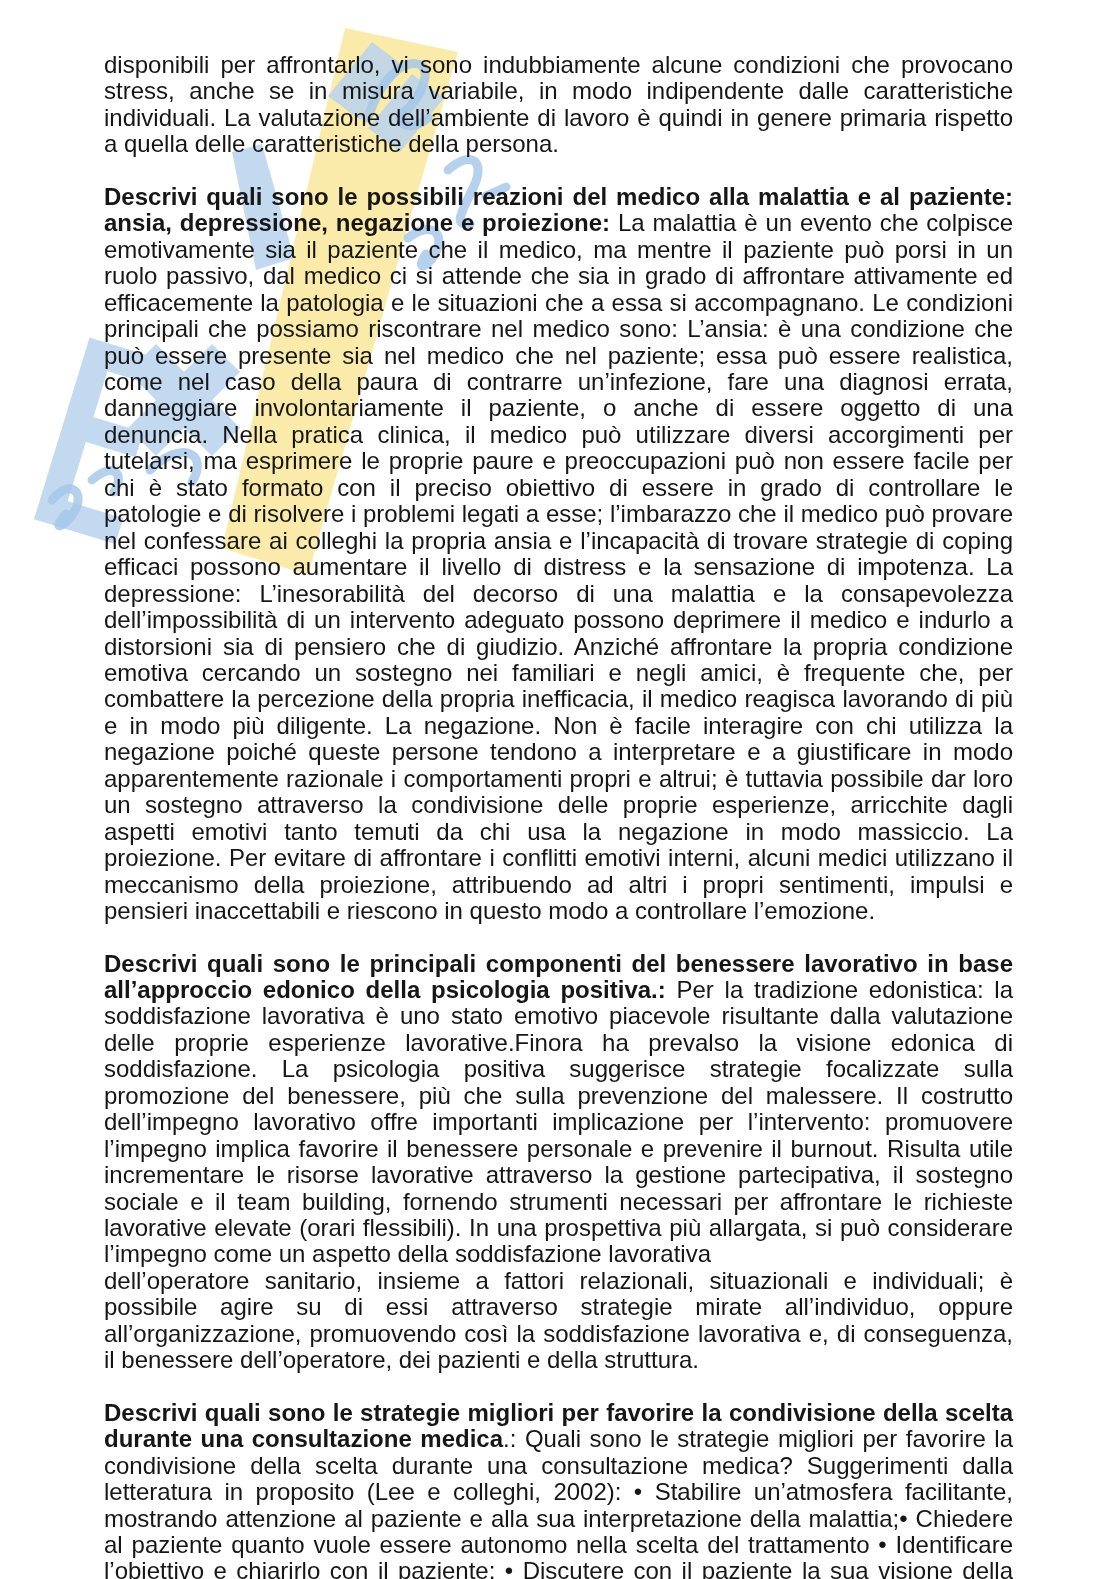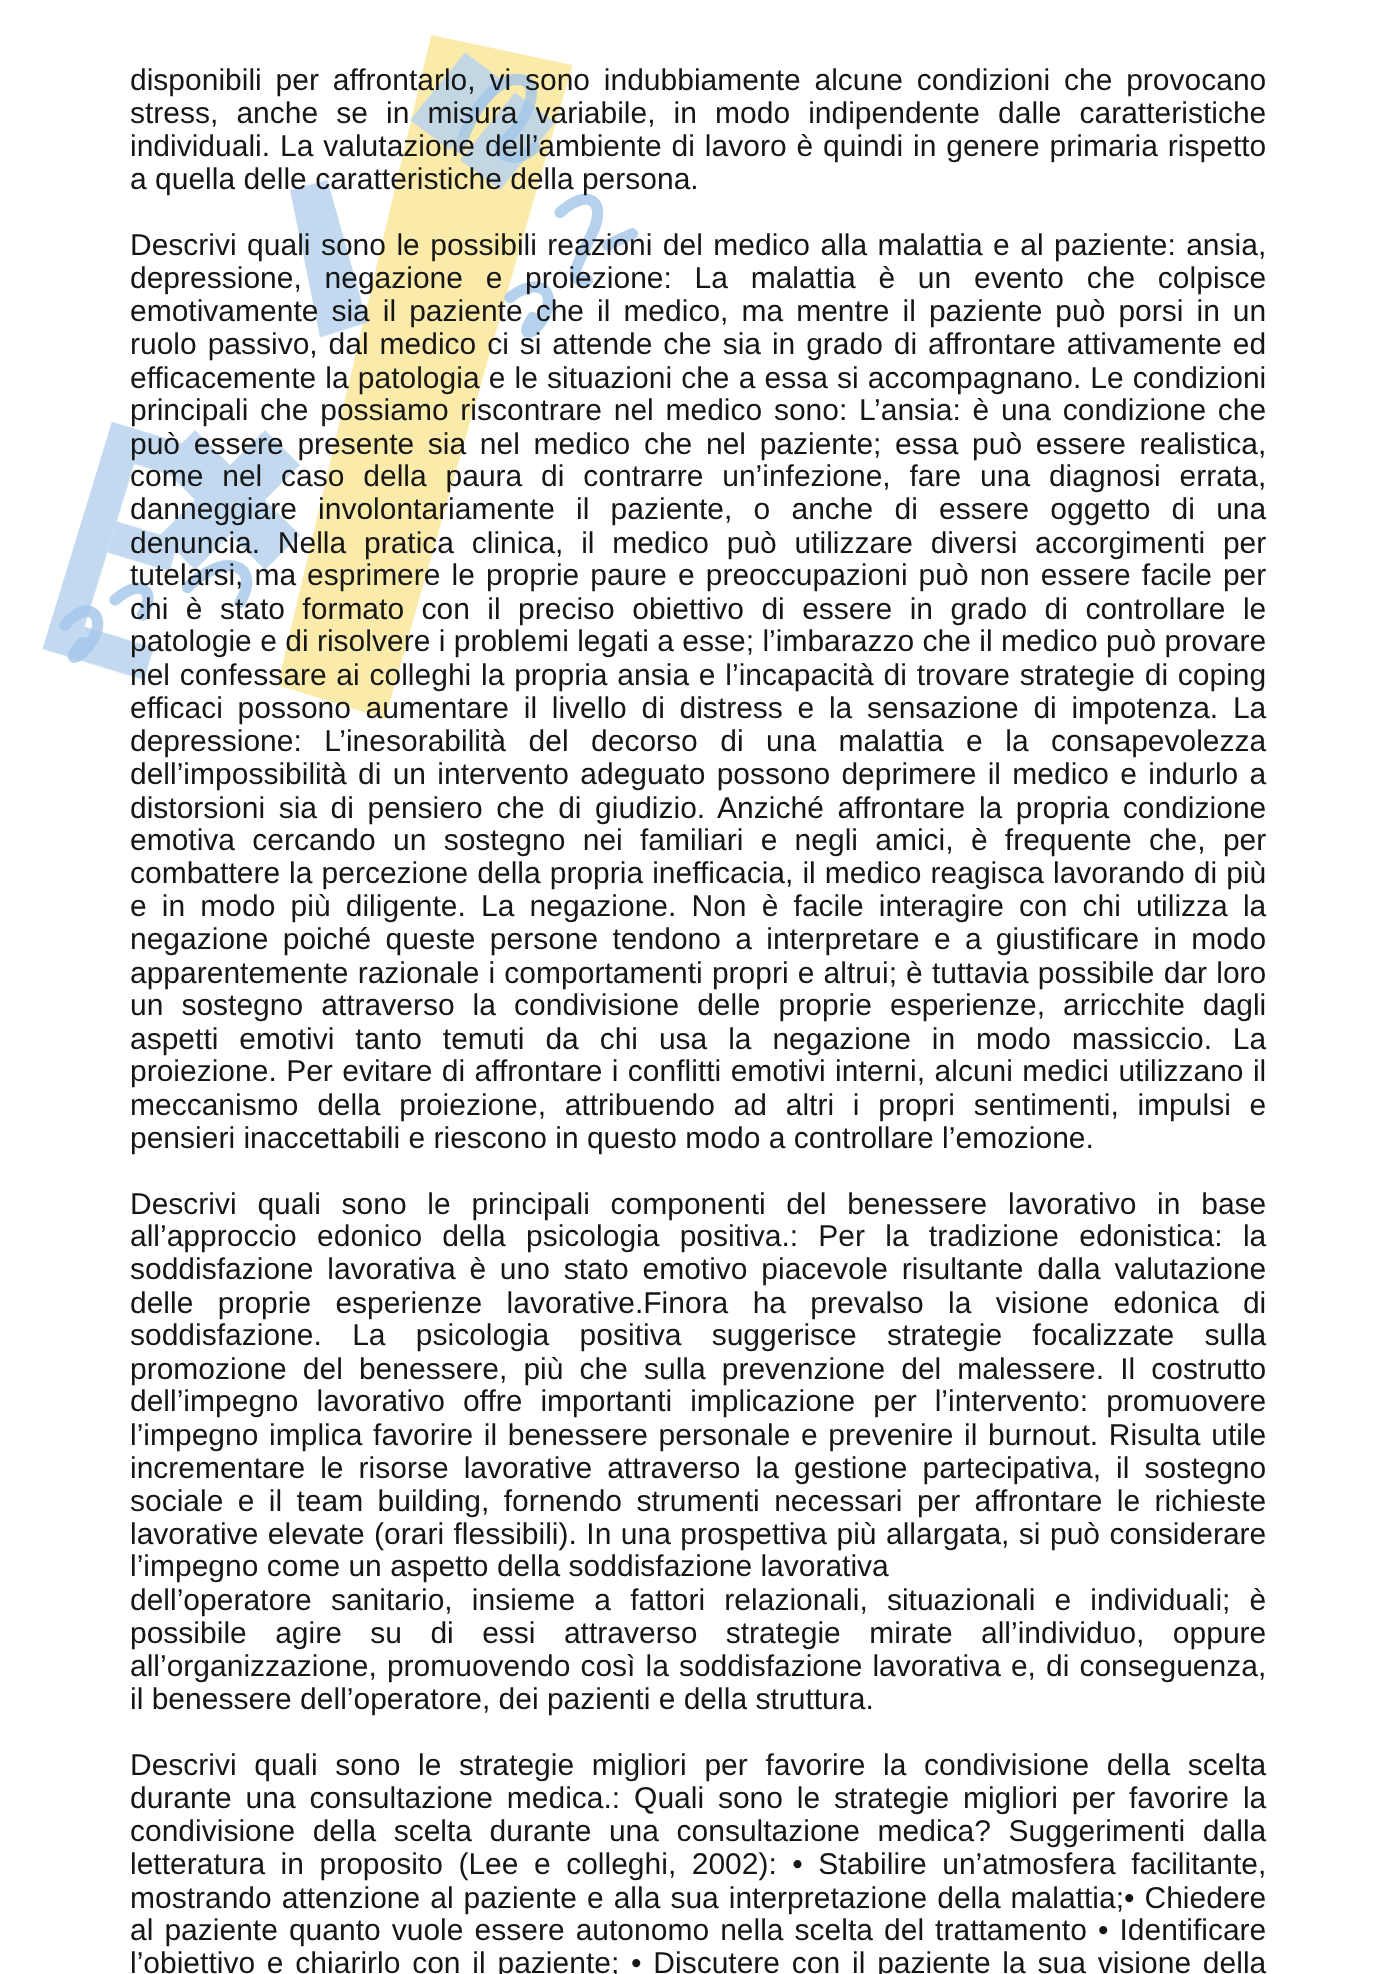--- a/index.html
+++ b/index.html
@@ -33,21 +33,21 @@
     z-index: 1;
     font-size: 24px;
     line-height: 26.45px;
     color: var(--text-color, #161616);
     text-align: justify;
   }
   .page-text p {
     margin: 0 0 26px 0;
   }
   .page-text b {
-    font-weight: normal;
+    font-weight: bold;
   }
 </style>
 </head>
 <body>
 
 <div class="page">
 
   <svg class="watermark" width="560" height="600" viewBox="0 0 560 600" aria-hidden="true">
 
     <g>

